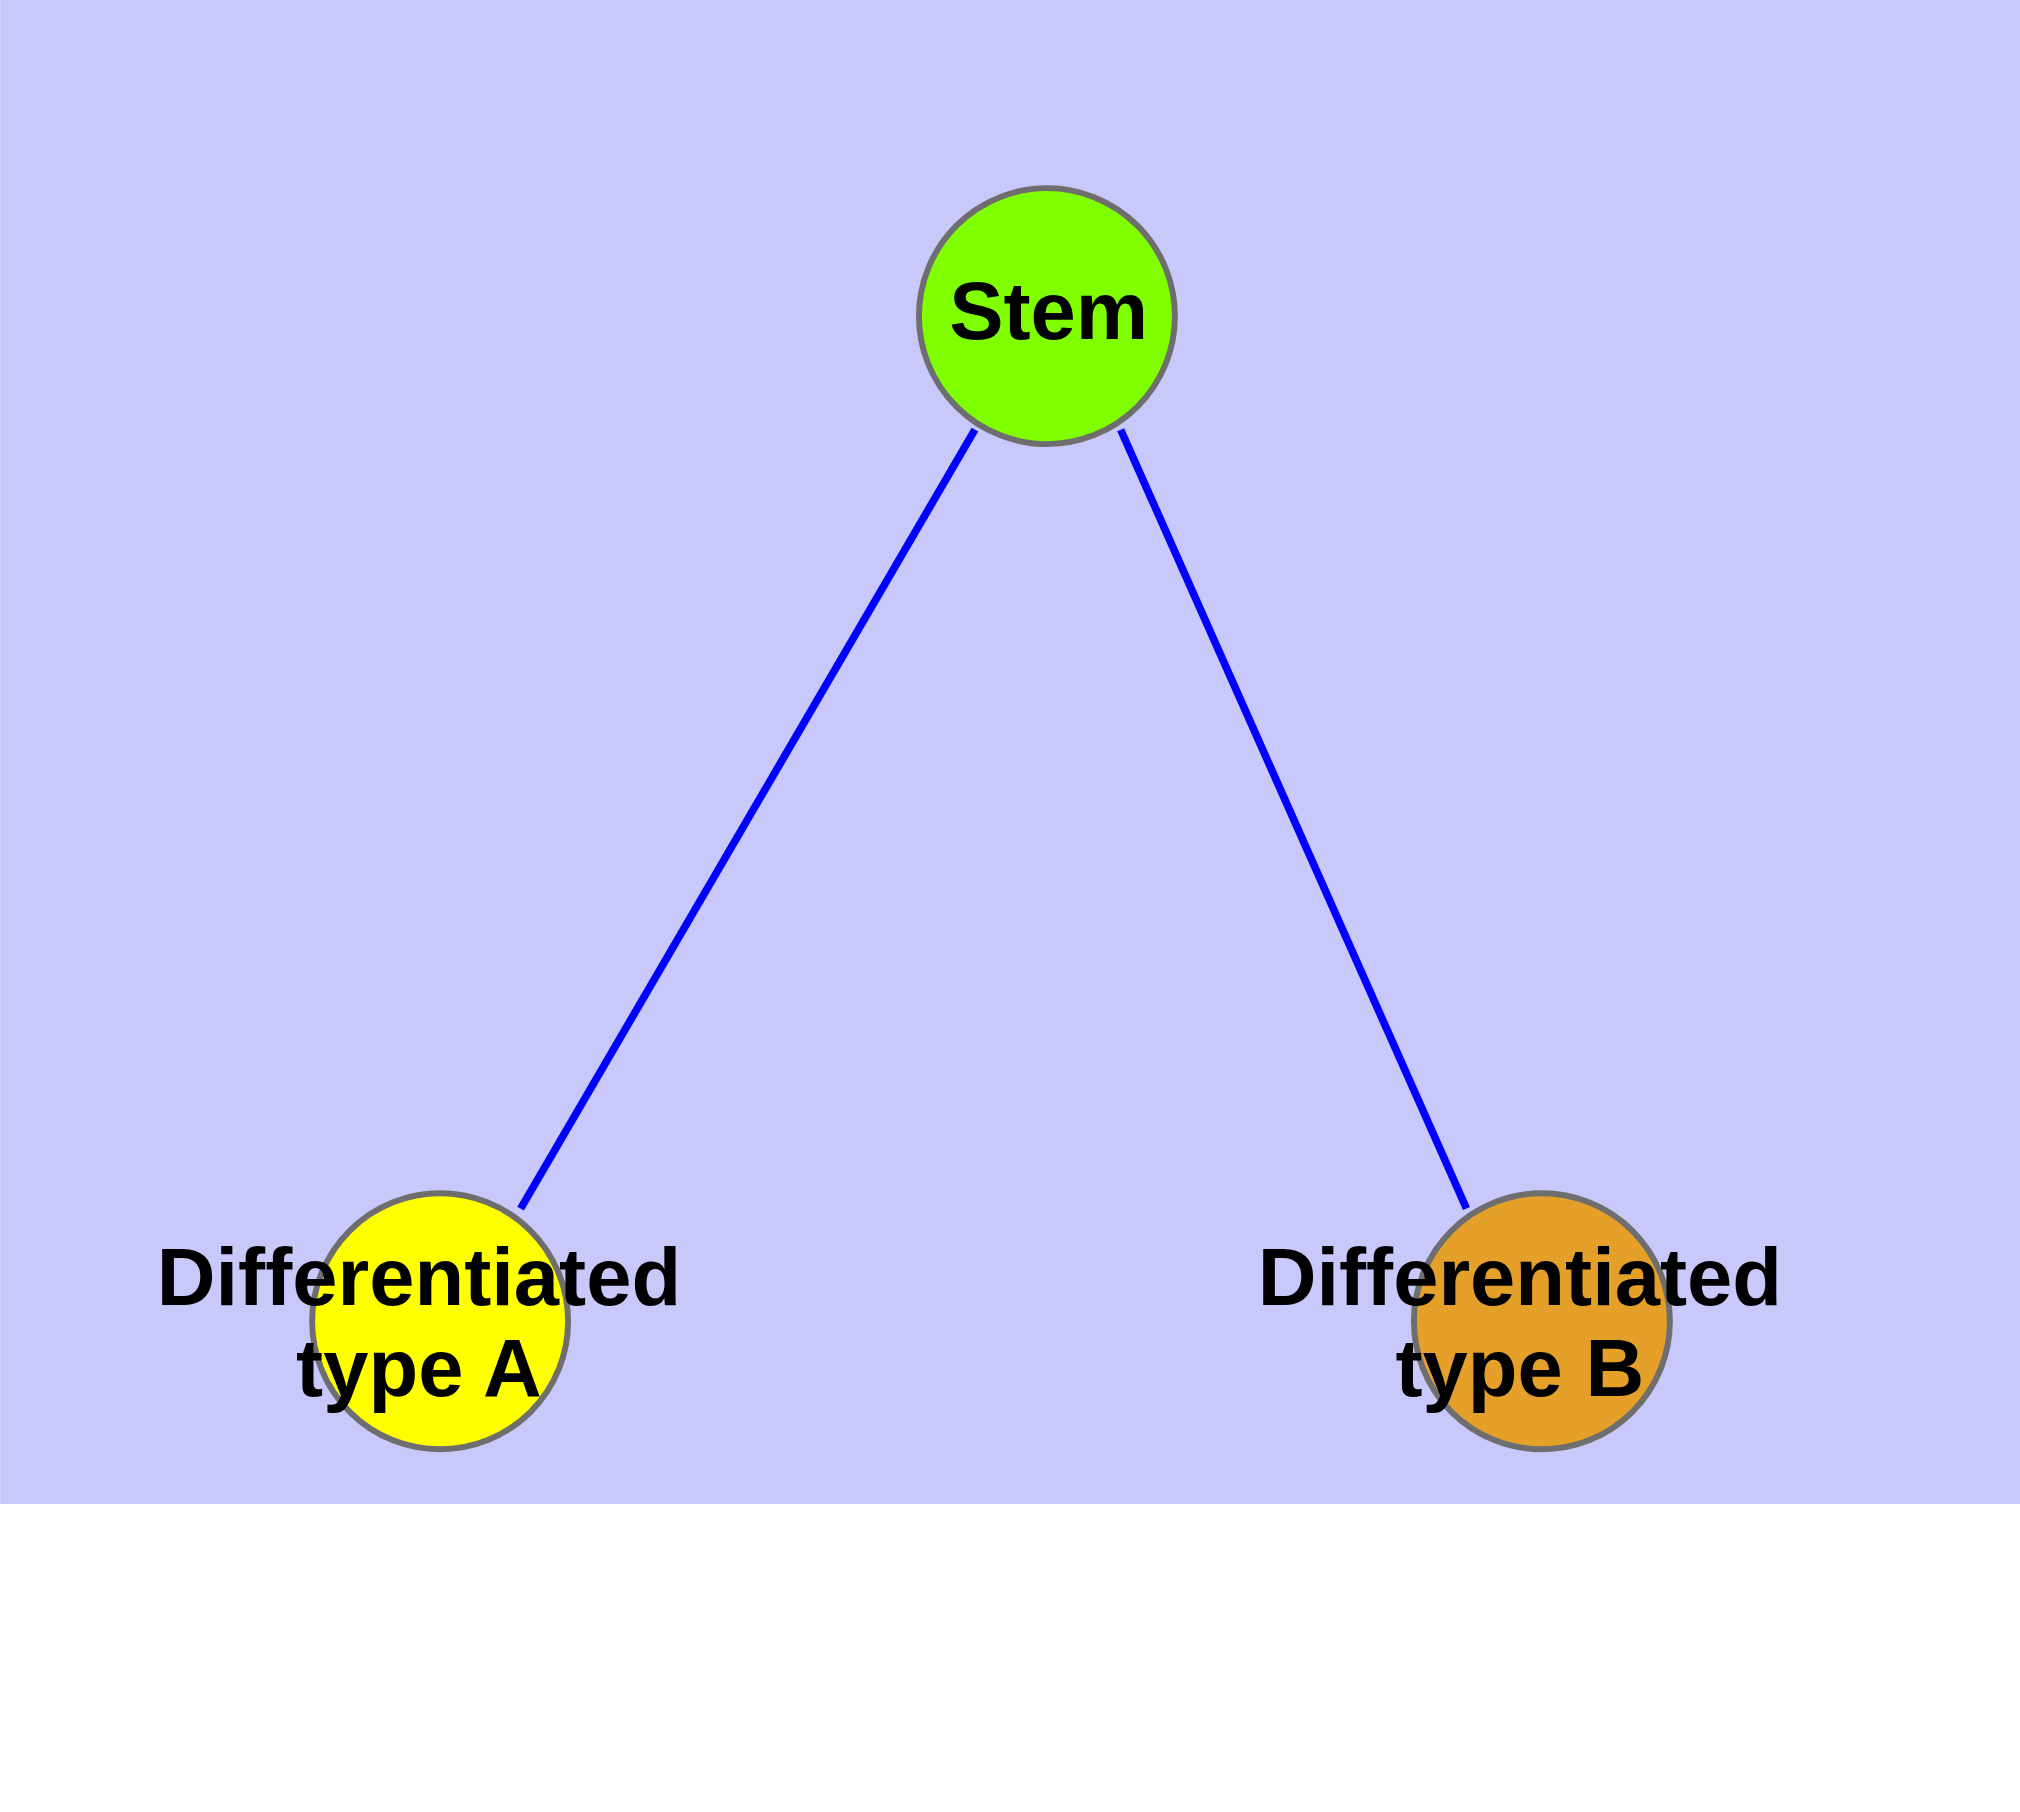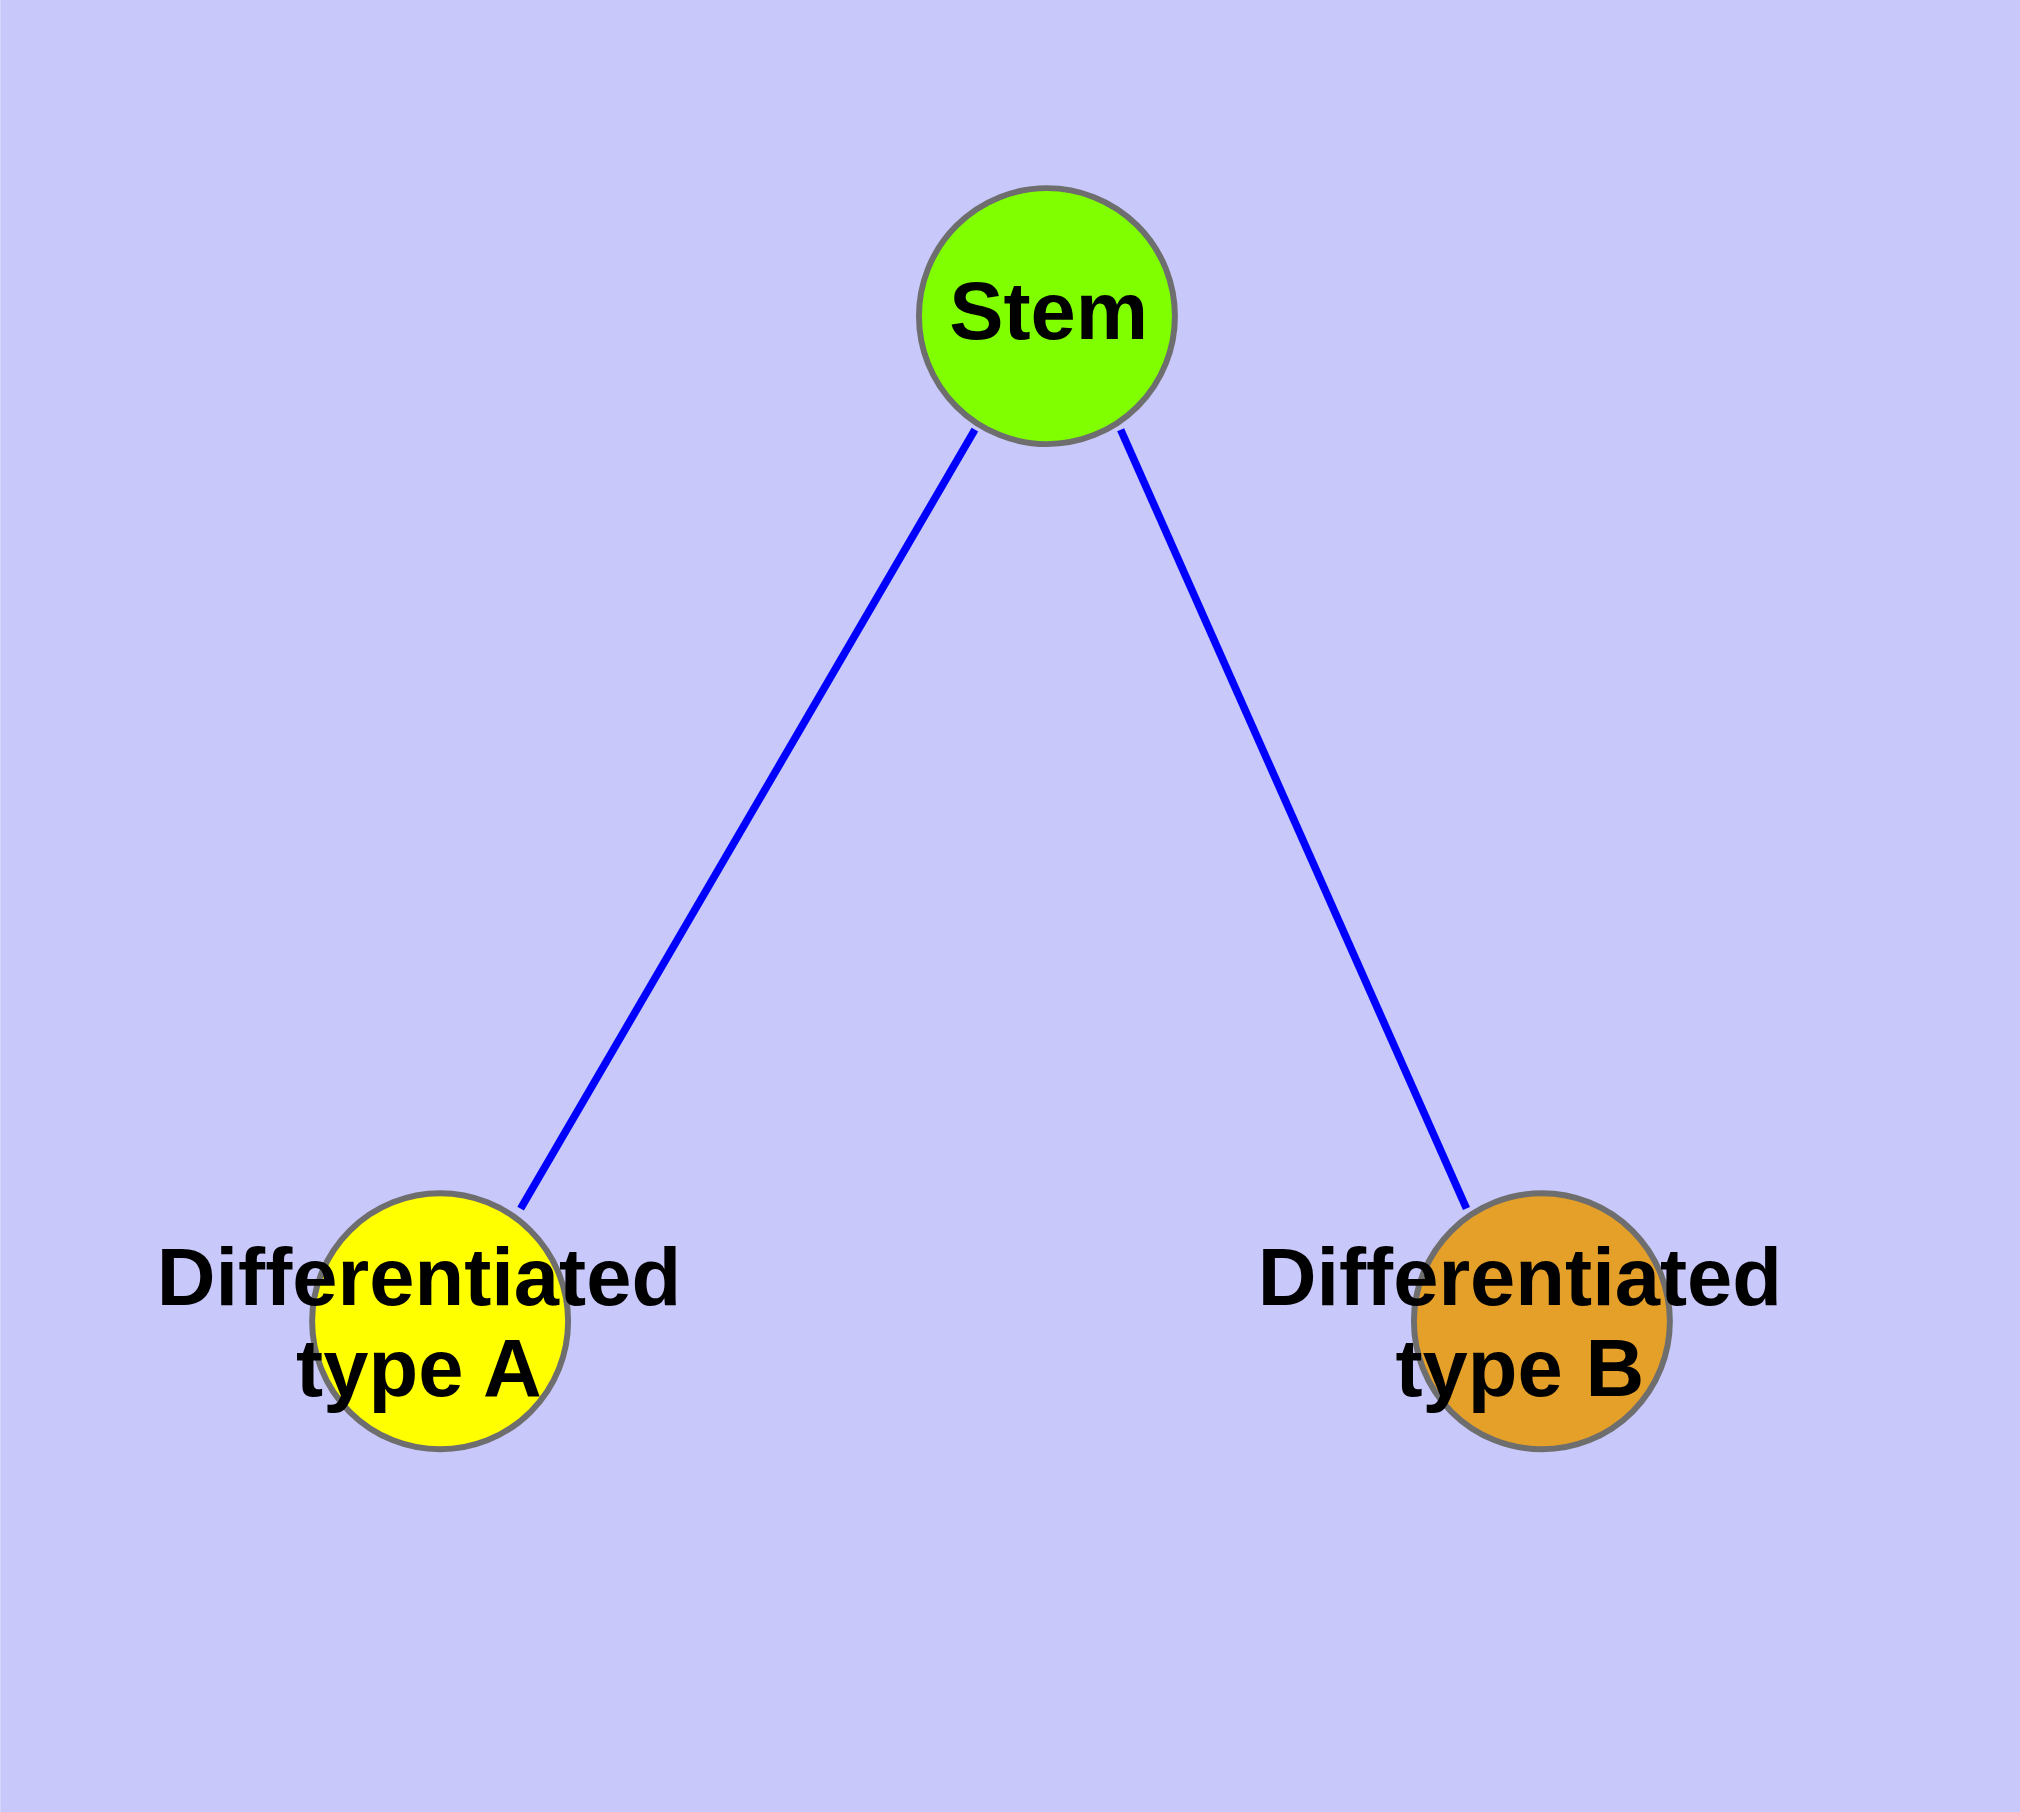--- a/index.html
+++ b/index.html
@@ -29,21 +29,21 @@
     text-anchor: middle;
     dominant-baseline: middle;
   }
   .edge-line {
     stroke-linecap: butt;
   }
 </style>
 </head>
 <body>
 
-<div id="canvas" style="width: 2021px; height: 1812px;">
+<div id="canvas" style="width: 2021px; height: 1504px;">
   <svg id="graph-svg" viewBox="0 0 2384 2138" style="width: 2021px; height: 1812px;">
 
     <rect id="bg-rect" x="0" y="0" width="2384" height="2138" fill="#c8c8fa"></rect>
 
     <g id="edges-group">
         <line class="edge-line" x1="1150" y1="507" x2="614" y2="1426" stroke="#0000ff" stroke-width="9"></line>
         <line class="edge-line" x1="1322" y1="507" x2="1730" y2="1426" stroke="#0000ff" stroke-width="9"></line>
       </g>
     <g id="nodes-group">
         <circle cx="1235" cy="373" r="151" fill="#7fff00" stroke="#6e6e6e" stroke-width="7"></circle>

